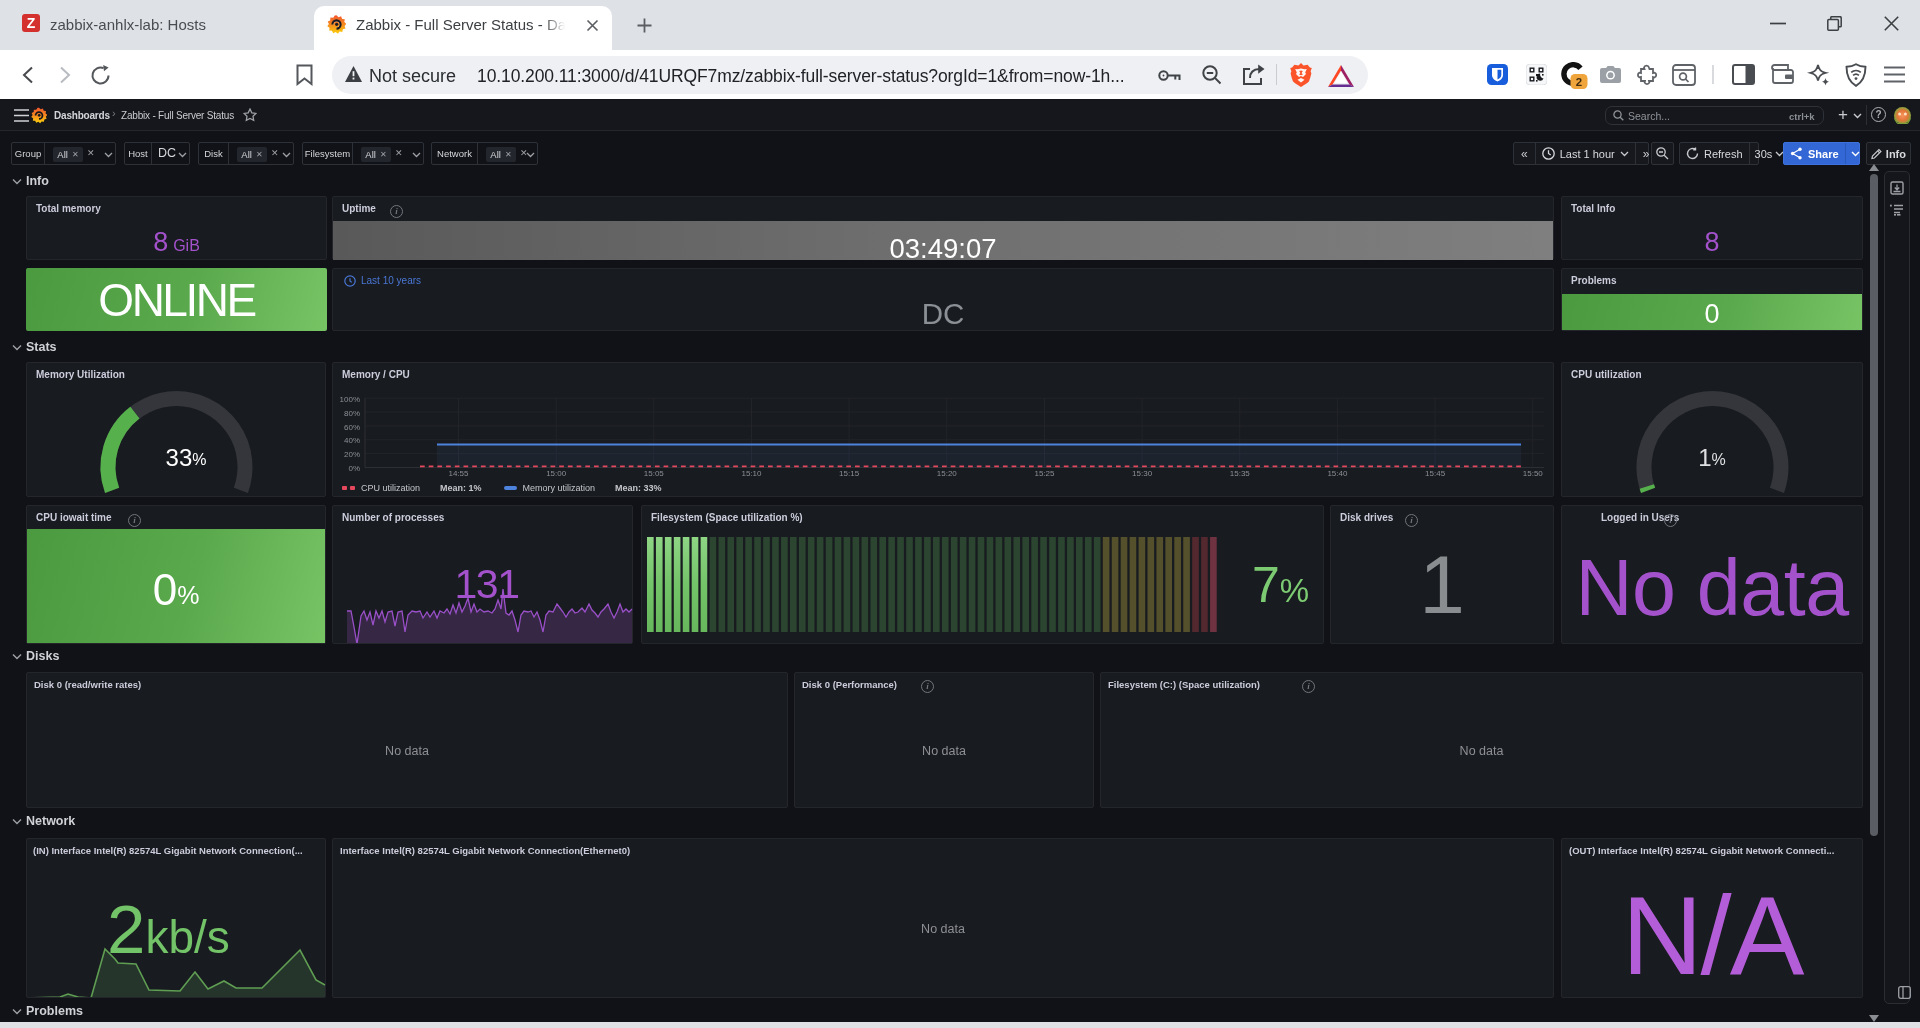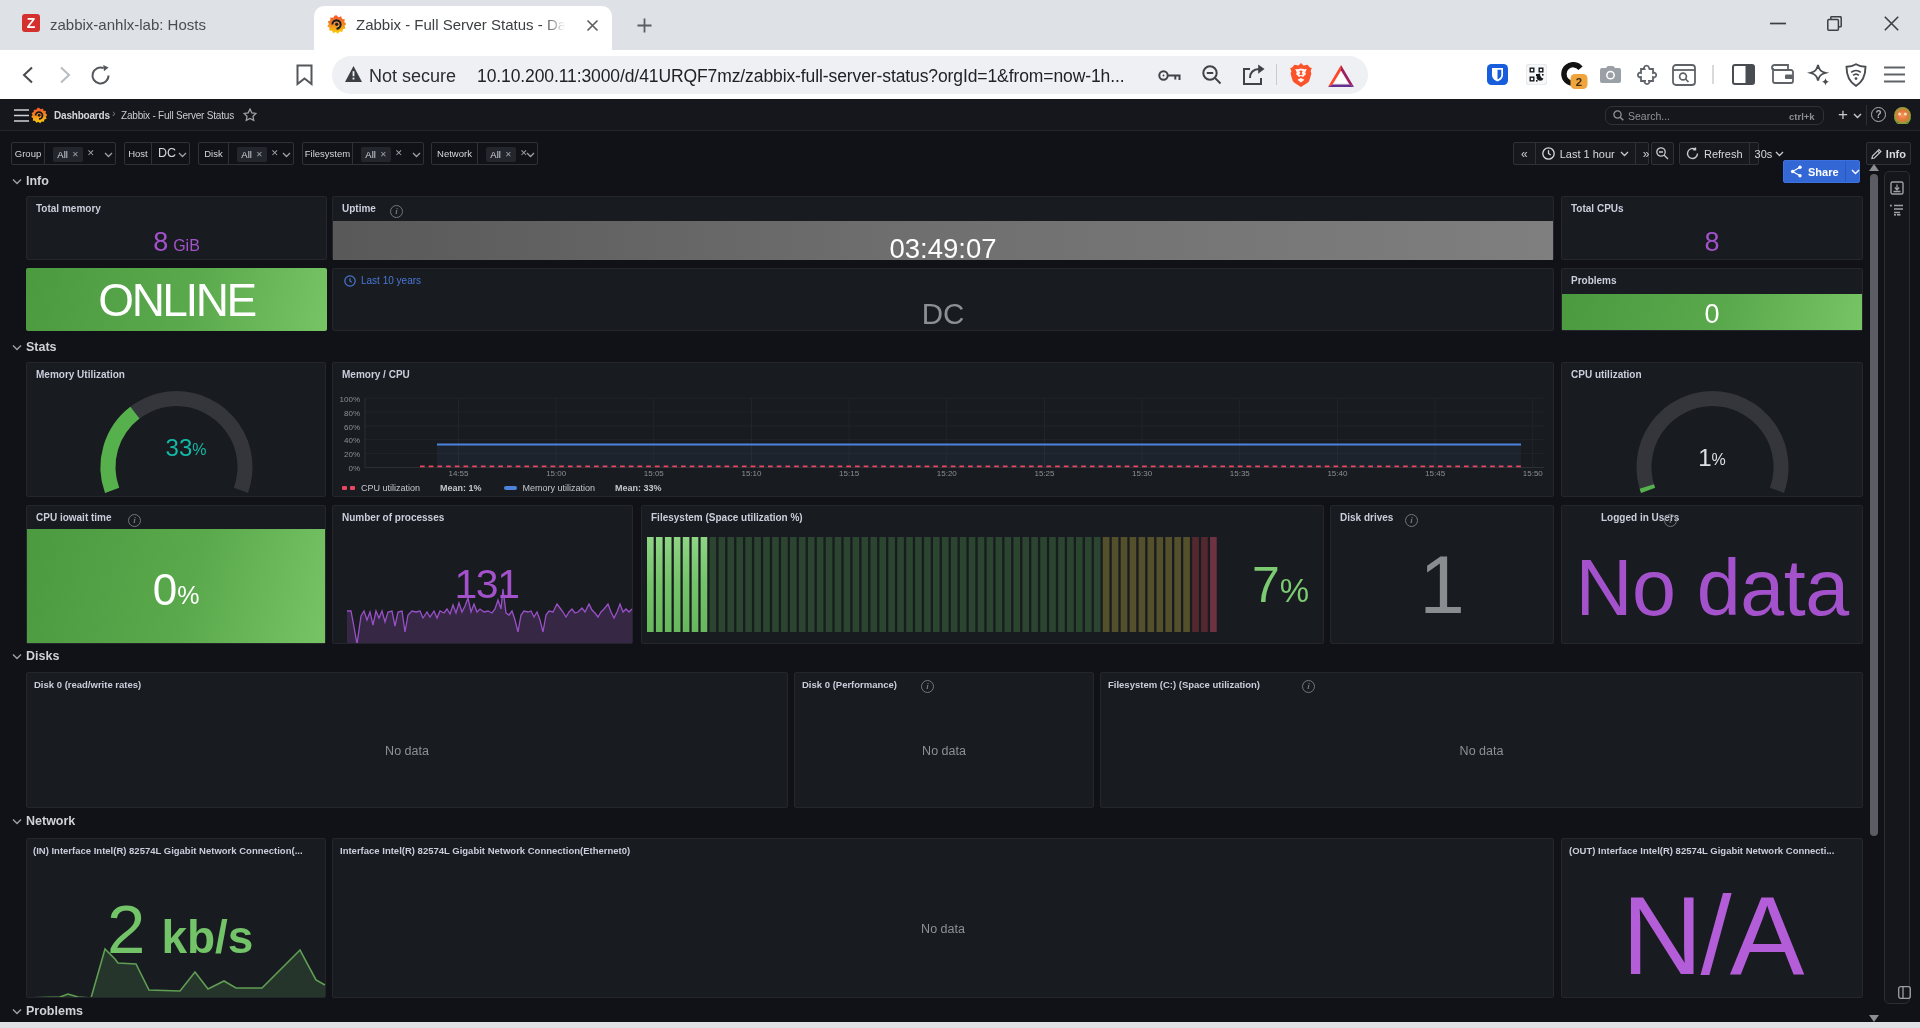--- a/index.html
+++ b/index.html
@@ -293,21 +293,21 @@
         </svg>
         <span>Refresh</span>
       </div>
 <div class="tseg" style="padding:0 5px;gap:3px;">
         <span>30s</span>
         <svg width="9" height="6" viewBox="0 0 9 6">
           <path fill="none" stroke="#c7c9ce" stroke-width="1.3" d="M1 1 L4.5 4.5 L8 1"></path>
         </svg>
       </div>
 </div>
-<div class="tbtn" style="left:1783px;top:160px;width:77px;background:#3367d6;border-color:#3d71dc;color:#fff;">
+<div class="tbtn" style="left:1783px;top:142px;width:77px;background:#3367d6;border-color:#3d71dc;color:#fff;">
 <div class="tseg" style="border-color:#2a59be;">
         <svg width="13" height="13" viewBox="0 0 13 13">
           <circle cx="2.6" cy="6.5" r="1.7" fill="#fff"></circle>
           <circle cx="10" cy="2.3" r="1.7" fill="#fff"></circle>
           <circle cx="10" cy="10.7" r="1.7" fill="#fff"></circle>
           <path stroke="#fff" stroke-width="1.2" d="M2.6 6.5 L10 2.3 M2.6 6.5 L10 10.7"></path>
         </svg>
         <span style="font-weight:600;">Share</span>
       </div>
 <div class="tseg" style="padding:0 5px;">
@@ -348,40 +348,40 @@
 <div class="pt" style="left:36px;top:203px;">Total memory</div>
 <div class="abs ccenter" style="left:26px;top:224px;width:301px;height:36px;">
       <span class="purple" style="font-size:27px;font-weight:500;">8</span>
       <span class="purple" style="font-size:16px;font-weight:500;margin-left:5px;margin-top:7px;">GiB</span>
     </div>
 <div class="p" style="left:332px;top:196px;width:1222px;height:64px;"></div>
 <div class="pt" style="left:342px;top:203px;">Uptime</div>
 <div class="infoi" style="left:390px;top:205px;">i</div>
 <div class="abs ccenter" style="left:333px;top:221px;width:1220px;height:39px;padding-top:16px;background:linear-gradient(90deg,#595959 0%,#6e6e6e 45%,#7f7f7f 100%);color:#fff;font-size:27.5px;font-weight:500;">03:49:07</div>
 <div class="p" style="left:1561px;top:196px;width:302px;height:64px;"></div>
-<div class="pt" style="left:1571px;top:203px;">Total CPUs</div>
+<div class="pt" style="left:1571px;top:203px;">Total Info</div>
 <div class="abs ccenter purple" style="left:1561px;top:224px;width:302px;height:36px;font-size:27px;font-weight:500;">8</div>
 <div class="abs ccenter" style="left:26px;top:268px;width:301px;height:63px;background:linear-gradient(105deg,#4c9a40 0%,#5aa94c 55%,#77c465 100%);border-radius:2px;color:#fff;font-size:46px;font-weight:500;letter-spacing:-2.5px;">ONLINE</div>
 <div class="p" style="left:332px;top:268px;width:1222px;height:63px;"></div>
 <svg class="abs" style="left:344px;top:275px;" width="12" height="12" viewBox="0 0 12 12">
       <circle cx="6" cy="6" r="5.2" fill="none" stroke="#4a77d6" stroke-width="1.2"></circle>
       <path fill="none" stroke="#4a77d6" stroke-width="1.2" d="M6 3.2 V6 L7.8 7.4"></path>
     </svg>
 <div class="abs" style="left:361px;top:275px;font-size:10px;color:#4a77d6;">Last 10 years</div>
 <div class="abs ccenter" style="left:332px;top:294px;width:1222px;height:39px;color:#8b9096;font-size:29.5px;font-weight:500;">DC</div>
 <div class="p" style="left:1561px;top:268px;width:302px;height:63px;"></div>
 <div class="pt" style="left:1571px;top:275px;">Problems</div>
 <div class="abs ccenter" style="left:1562px;top:294px;width:300px;height:36px;padding-top:4px;background:linear-gradient(105deg,#4c9a40 0%,#5aa94c 55%,#77c465 100%);color:#fff;font-size:27px;font-weight:500;">0</div>
 <div class="p" style="left:26px;top:362px;width:300px;height:135px;"></div>
 <div class="pt" style="left:36px;top:369px;">Memory Utilization</div>
 <svg class="abs" style="left:26px;top:362px;" width="300" height="134" viewBox="0 0 300 134">
 <path d="M 86.1 128.4 A 68.5 68.5 0 1 1 214.9 128.4" fill="none" stroke="#34363c" stroke-width="15"></path>
 <path d="M 86.1 128.4 A 68.5 68.5 0 0 1 108.9 50.6" fill="none" stroke="#56b14c" stroke-width="15"></path>
 </svg>
-<div class="abs ccenter" style="left:26px;top:428px;width:300px;height:40px;color:#14b8a6;padding-left:20px;">
+<div class="abs ccenter" style="left:26px;top:438px;width:300px;height:40px;color:#ffffff;padding-left:20px;">
       <span style="font-size:24px;font-weight:500;">33</span>
       <span style="font-size:16px;font-weight:500;margin-top:3px;">%</span>
     </div>
 <div class="p" style="left:332px;top:362px;width:1222px;height:135px;"></div>
 <div class="pt" style="left:342px;top:369px;">Memory / CPU</div>
 <svg class="abs" style="left:332px;top:362px;" width="1222" height="135" viewBox="0 0 1222 135">
       <line x1="33" y1="36.2" x2="1212" y2="36.2" stroke="#22242a" stroke-width="1"></line>
       <text class="axlbl" x="28" y="39.7" text-anchor="end">100%</text>
       <line x1="33" y1="50.1" x2="1212" y2="50.1" stroke="#22242a" stroke-width="1"></line>
       <text class="axlbl" x="28" y="53.6" text-anchor="end">80%</text>
@@ -557,21 +557,21 @@
 <div class="p" style="left:1100px;top:672px;width:763px;height:136px;"></div>
 <div class="pt2" style="left:1108px;top:679px;">Filesystem (C:) (Space utilization)</div>
 <div class="infoi" style="left:1302px;top:680px;">i</div>
 <div class="abs nodata" style="left:1100px;top:744px;width:763px;">No data</div>
 <div class="p" style="left:26px;top:838px;width:300px;height:160px;"></div>
 <div class="pt2" style="max-width:288px;left:33px;top:845px;">(IN) Interface Intel(R) 82574L Gigabit Network Connection(...</div>
 <svg class="abs" style="left:26px;top:838px;" width="300" height="159" viewBox="0 0 300 159">
 <polygon points="0,159 0,160 34,159 42,156 52,159 65,160 79,111 89,121 92,125 110,126 123,152 154,153 169,134 182,151 198,143 210,150 236,150 274,112 290,142 299,147 299,159" fill="#73bf69" opacity="0.16"></polygon>
 <polyline points="0,160 34,159 42,156 52,159 65,160 79,111 89,121 92,125 110,126 123,152 154,153 169,134 182,151 198,143 210,150 236,150 274,112 290,142 299,147" fill="none" stroke="#5f9e53" stroke-width="1.6"></polyline>
     </svg>
-<div class="abs" style="left:107px;top:890px;white-space:nowrap;"><span style="font-size:69px;font-weight:500;color:#73c368;">2</span><span style="font-size:46px;font-weight:700;color:#73c368;margin-left:16px;">kb/s</span></div>
+<div class="abs" style="left:107px;top:890px;white-space:nowrap;"><span style="font-size:69px;font-weight:500;color:#73c368;">2</span><span style="font-size:46px;font-weight:400;color:#73c368;">kb/s</span></div>
 <div class="p" style="left:332px;top:838px;width:1222px;height:160px;"></div>
 <div class="pt2" style="left:340px;top:845px;">Interface Intel(R) 82574L Gigabit Network Connection(Ethernet0)</div>
 <div class="abs nodata" style="left:332px;top:922px;width:1222px;">No data</div>
 <div class="p" style="left:1561px;top:838px;width:302px;height:160px;"></div>
 <div class="pt2" style="max-width:288px;left:1569px;top:845px;">(OUT) Interface Intel(R) 82574L Gigabit Network Connecti...</div>
 <div class="abs ccenter" style="left:1561px;top:858px;width:302px;height:145px;padding-top:10px;color:#b45dd8;font-size:112px;font-weight:500;letter-spacing:-2px;">N/A</div>
 <svg class="abs" style="left:1869px;top:164px;" width="10" height="7" viewBox="0 0 10 7">
       <path fill="#8a8d92" d="M5 0 L10 7 H0 Z"></path>
     </svg>
 <div class="abs" style="left:1870px;top:174px;width:8px;height:662px;background:#5a5d63;border-radius:4px;"></div>

